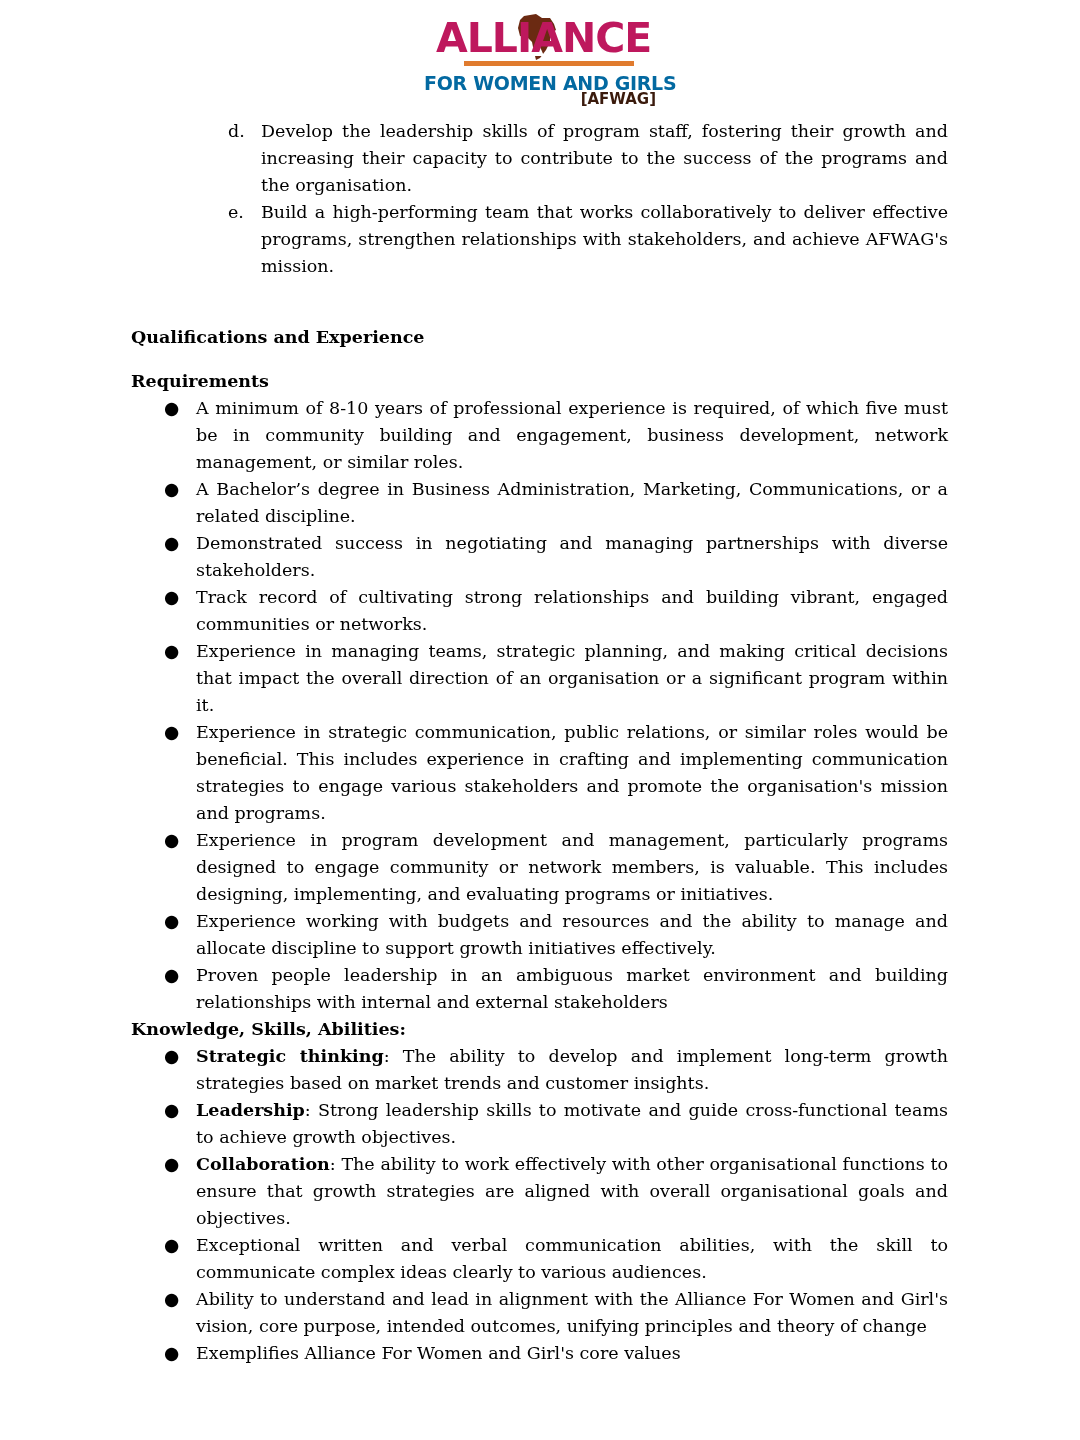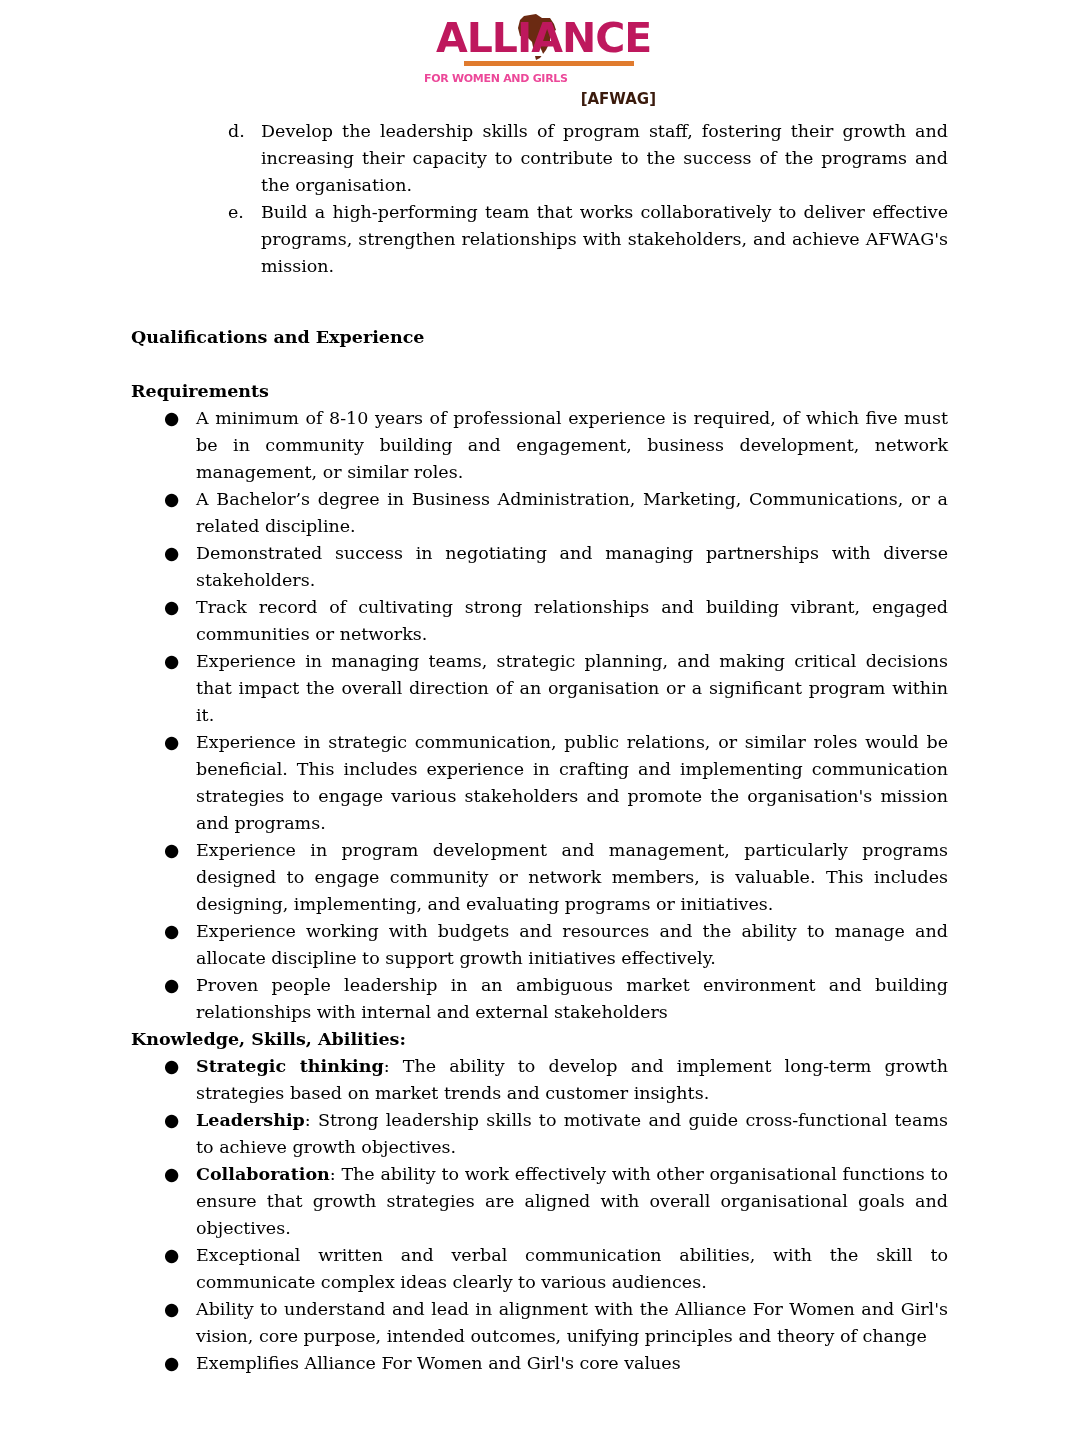--- a/index.html
+++ b/index.html
@@ -40,24 +40,25 @@
       top: 53px;
       width: 170px;
       height: 5px;
       background: #e07b2e;
     }
     .logo-sub {
       position: absolute;
       left: 0;
       width: 232px;
       top: 64px;
+      text-align: center;
       font-family: "DejaVu Sans", "Liberation Sans", sans-serif;
       font-weight: bold;
-      font-size: 11px;
-      color: #ec4899;
+      font-size: 19px;
+      color: #0369a1;
       letter-spacing: -0.3px;
       white-space: nowrap;
     }
     .logo-tag {
       position: absolute;
       left: 0;
       width: 232px;
       top: 82px;
       text-align: right;
       font-family: "DejaVu Sans", "Liberation Sans", sans-serif;
@@ -95,21 +96,21 @@
     .alpha-list .marker {
       position: absolute;
       left: 97px;
       top: 0;
     }
     .heading {
       font-weight: bold;
       margin: 0;
     }
     .h-qual { margin-top: 44px; }
-    .h-req { margin-top: 27px; }
+    .h-req { margin-top: 17px; }
     .h-ksa { }
     .bullet-list {
       margin: 0;
       padding: 0;
       list-style: none;
     }
     .bullet-list li {
       position: relative;
       padding-left: 65px;
       text-align: justify;

